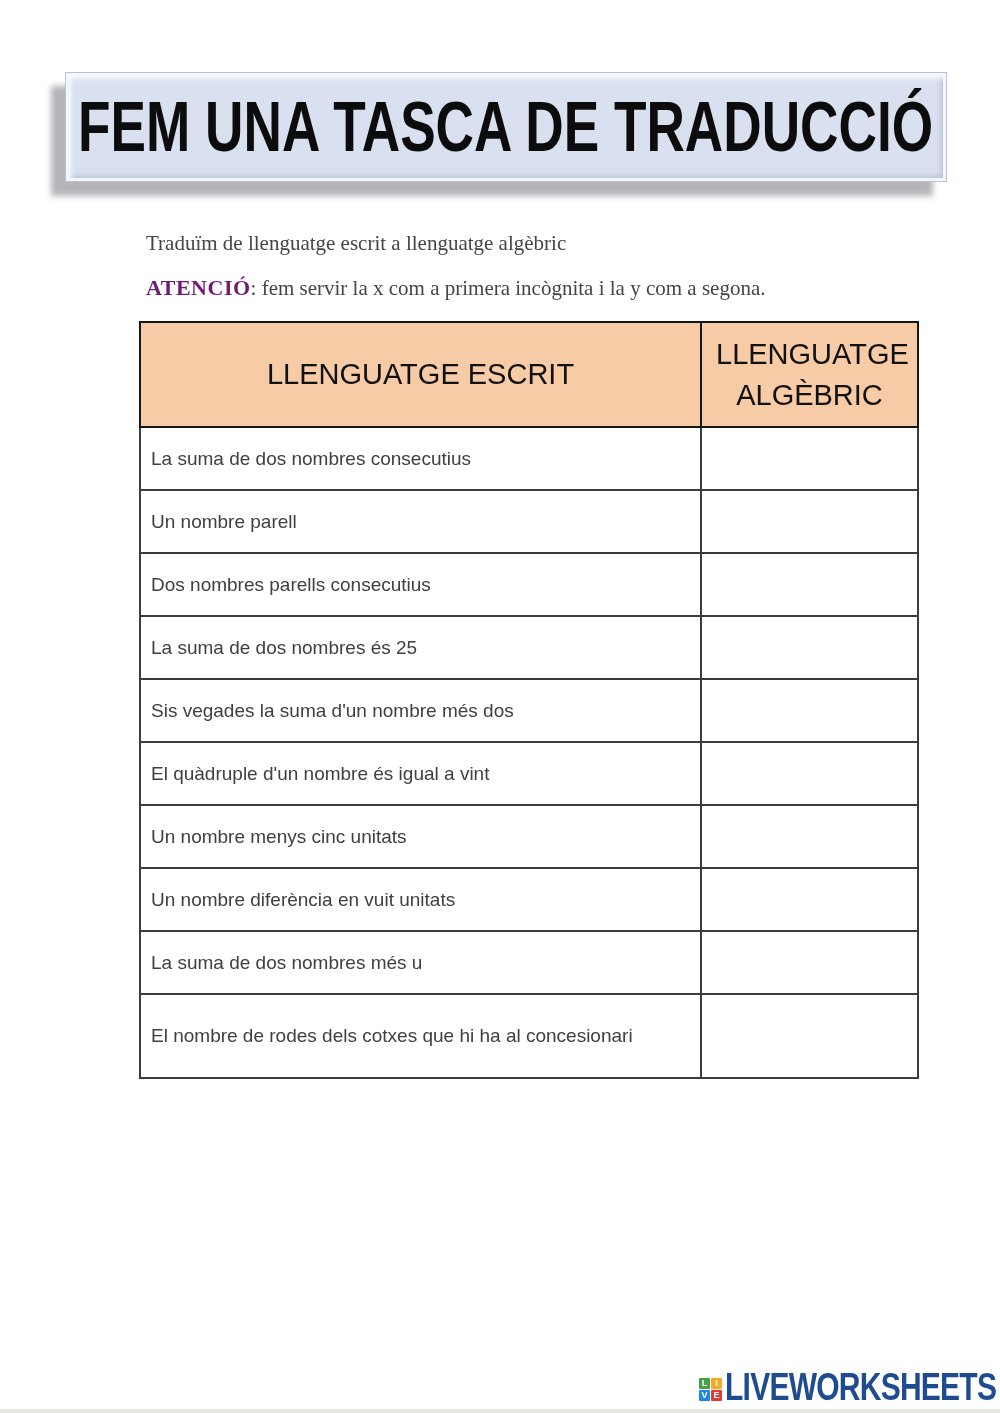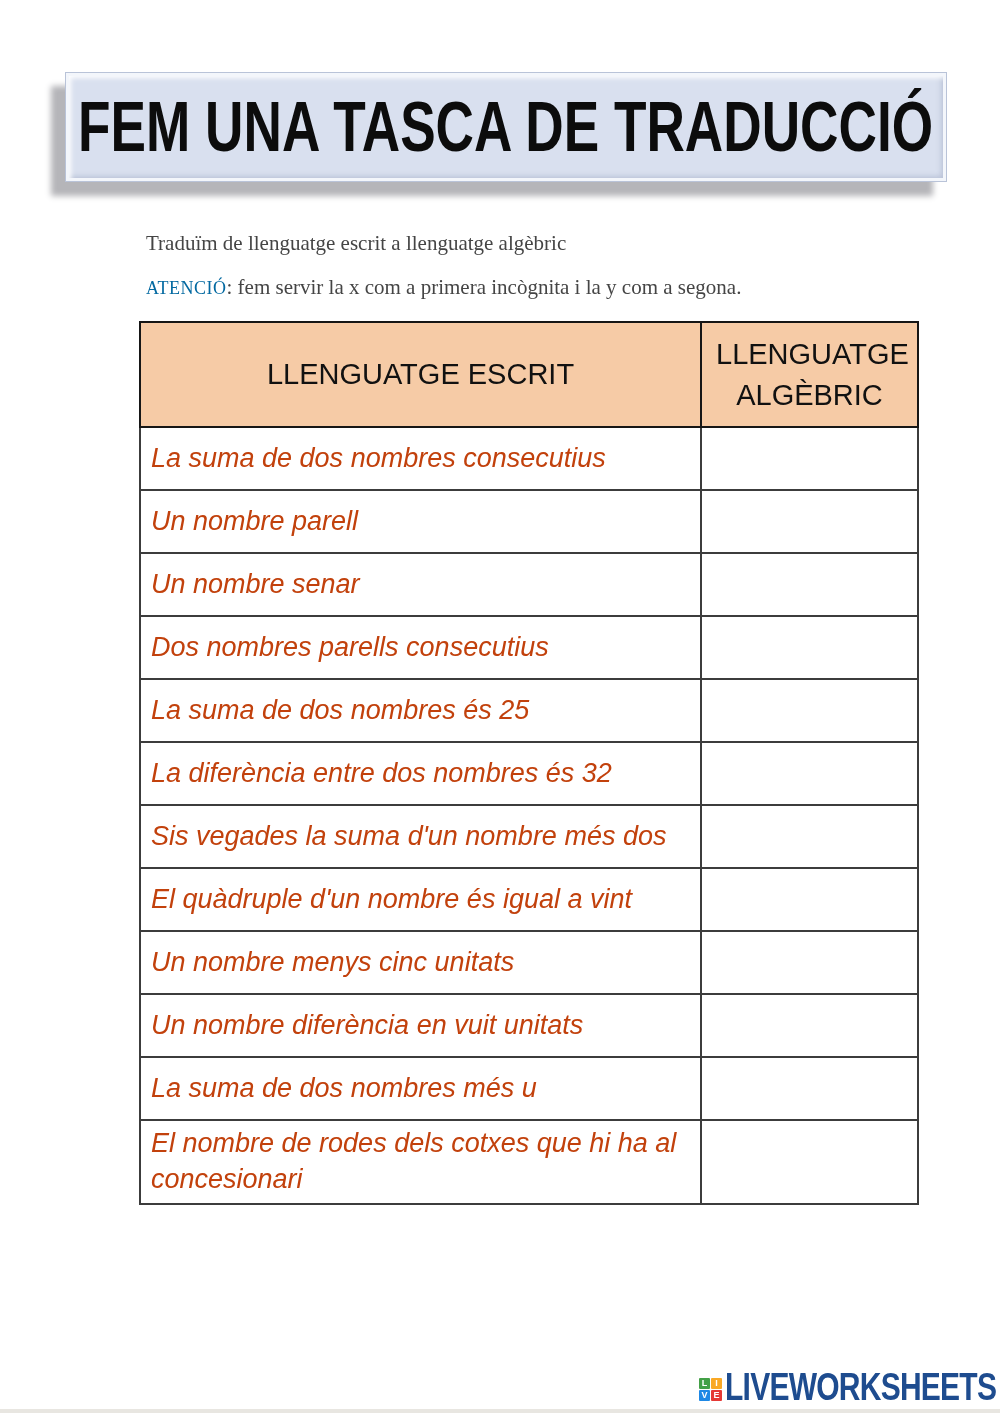--- a/index.html
+++ b/index.html
@@ -25,40 +25,39 @@
     transform:scaleX(0.76); transform-origin:center;
   }
 
   
   .intro-line {
     position:absolute; left:146px; font-family:cursive;
     font-size:21px; color:#454545; white-space:nowrap;
   }
   .intro-1 { top:231px; }
   .intro-2 { top:275px; }
-  .intro-2 .attn { font-weight:normal; color:#0369a1; font-size:18px; letter-spacing:0.5px; }
+  .intro-2 .attn { font-weight:bold; color:#701a75; font-size:22px; letter-spacing:0.5px; }
 
   
   table.tr-table {
     position:absolute; left:139px; top:321px; width:778px;
     border-collapse:collapse; table-layout:fixed;
   }
   .tr-table col.c1 { width:561px; }
   .tr-table col.c2 { width:217px; }
   .tr-table th {
     background:#f6cba6; border:2px solid #161616;
     height:103px; font-size:29px; font-weight:400; color:#111;
     text-align:center; line-height:1.4; padding:0 14px;
   }
   .tr-table td {
     border:2px solid #3c3c3c; background:#ffffff;
-    font-size:27px; color:#c2410c; line-height:1.32;
+    font-size:19px; color:#404040; line-height:1.32;
     padding:4px 10px; height:53px; vertical-align:middle;
     overflow:hidden;
-    font-style:italic;
   }
   .tr-table tr.tall td { height:74px; }
 
   
   .logo {
     position:absolute; left:699px; top:1367px; height:40px;
     display:flex; align-items:center;
   }
   .logo-grid {
     display:grid; grid-template-columns:11px 11px; grid-template-rows:11px 11px;
@@ -113,33 +112,25 @@
     <tbody>
       <tr>
         <td>La suma de dos nombres consecutius</td>
         <td></td>
       </tr>
       <tr>
         <td>Un nombre parell</td>
         <td></td>
       </tr>
       <tr>
-        <td>Un nombre senar</td>
-        <td></td>
-      </tr>
-      <tr>
         <td>Dos nombres parells consecutius</td>
         <td></td>
       </tr>
       <tr>
         <td>La suma de dos nombres és 25</td>
-        <td></td>
-      </tr>
-      <tr>
-        <td>La diferència entre dos nombres és 32</td>
         <td></td>
       </tr>
       <tr>
         <td>Sis vegades la suma d'un nombre més dos</td>
         <td></td>
       </tr>
       <tr>
         <td>El quàdruple d'un nombre és igual a vint</td>
         <td></td>
       </tr>

